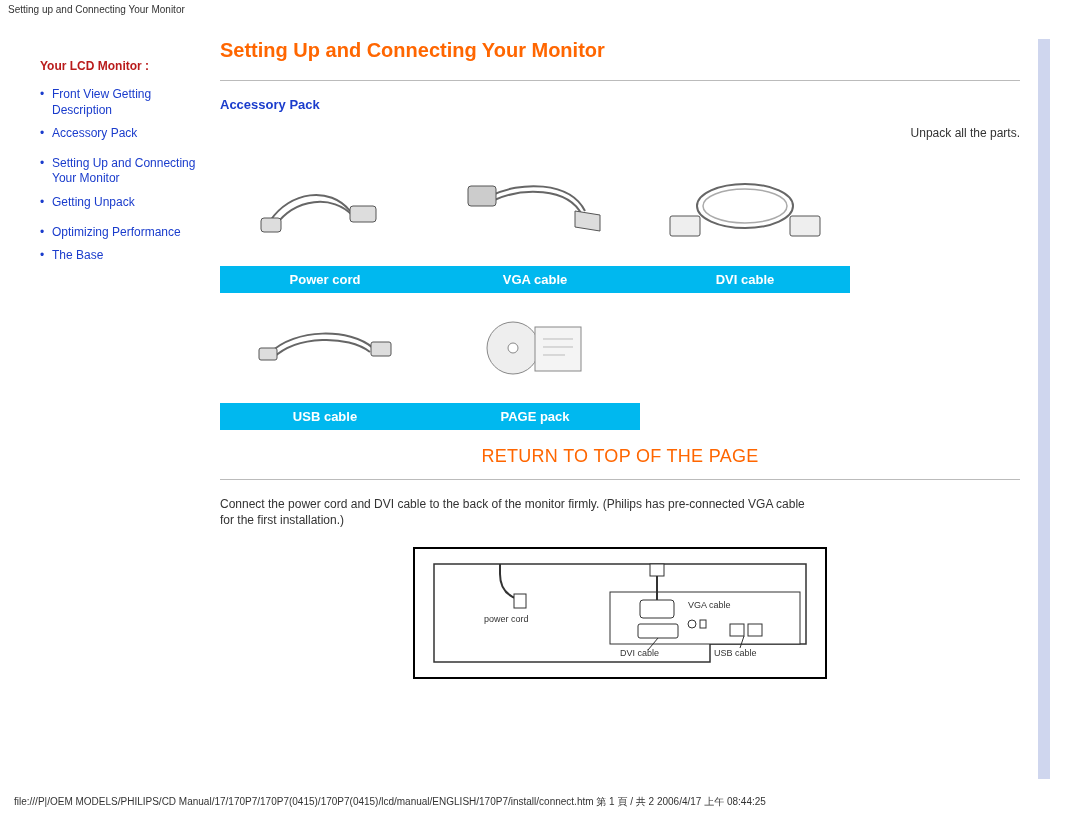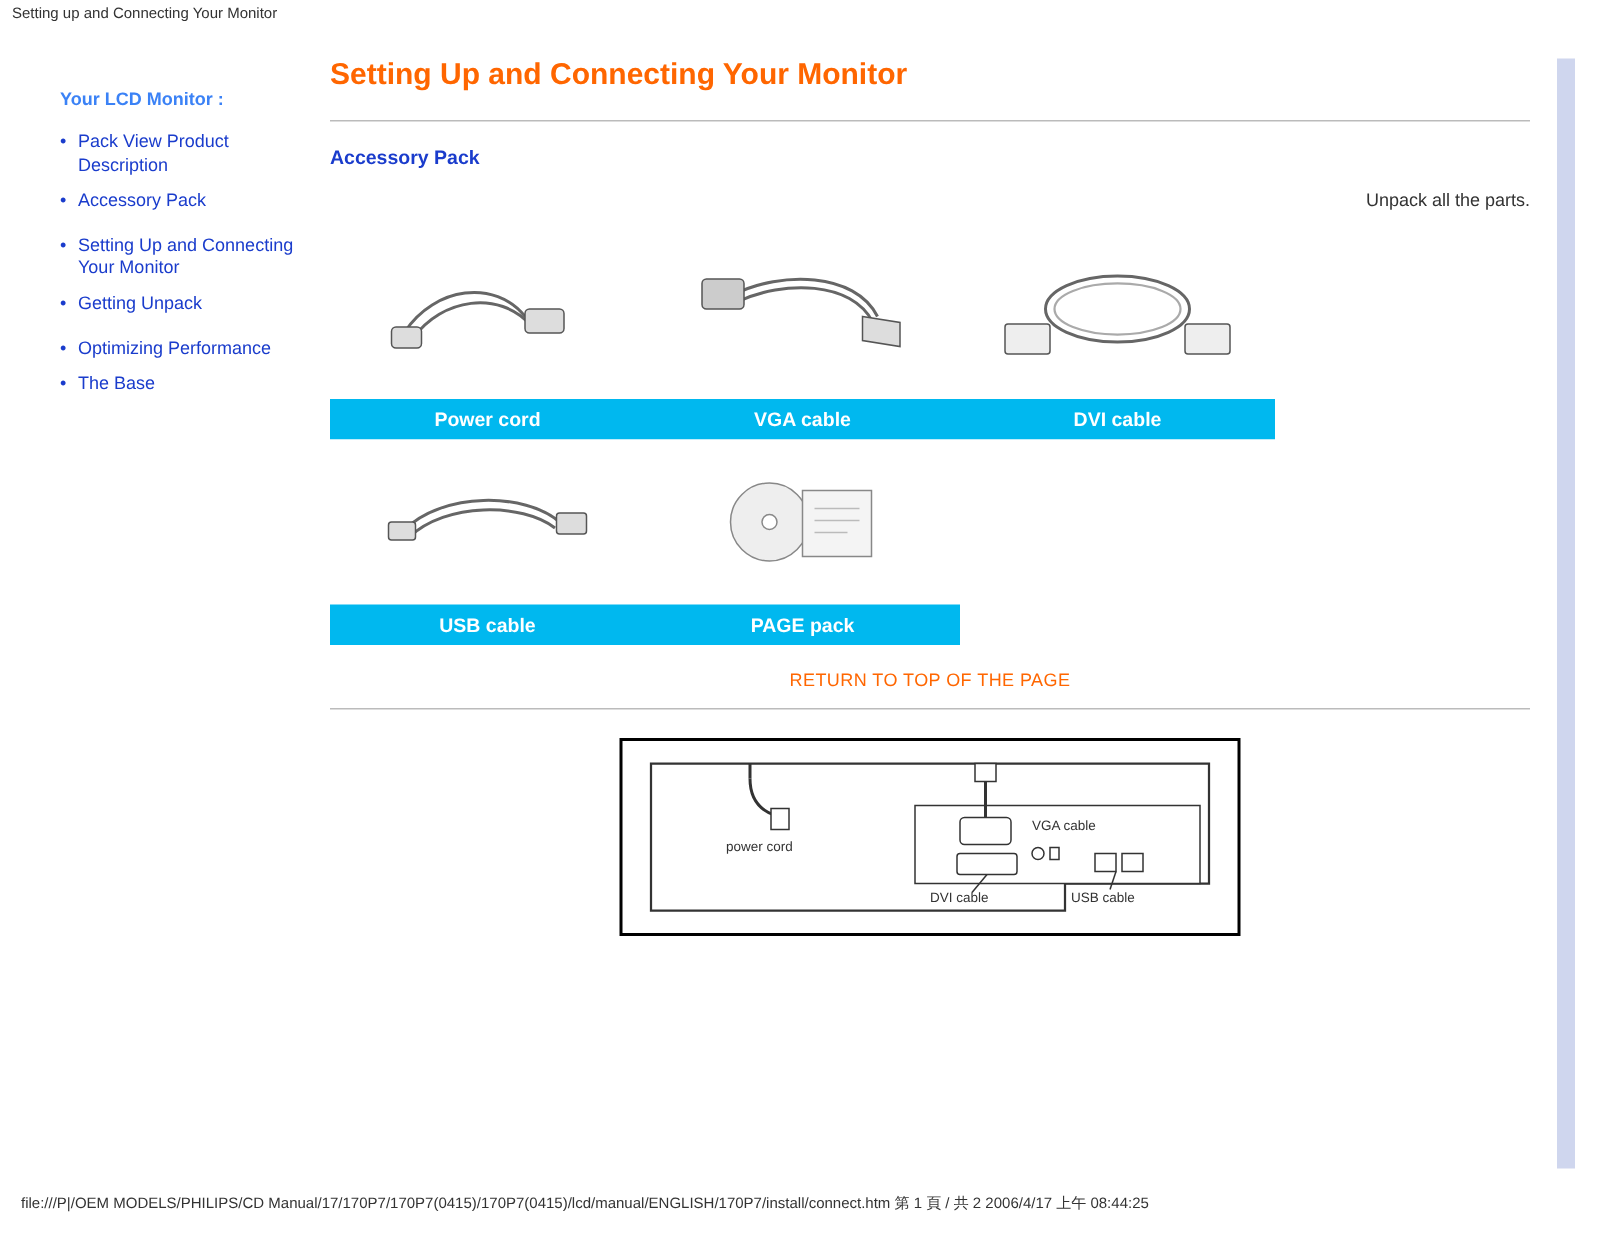--- a/index.html
+++ b/index.html
@@ -21,21 +21,21 @@
     align-items: flex-start;
     padding: 20px 30px 10px 40px;
   }
   .sidebar {
     width: 180px;
     padding-right: 10px;
     padding-top: 20px;
   }
   .sidebar-title {
     font-weight: bold;
-    color: #3b82f6;
+    color: #b91c1c;
     margin-bottom: 14px;
   }
   .sidebar ul {
     list-style: none;
     padding: 0;
     margin: 0;
   }
   .sidebar li {
     position: relative;
     padding-left: 12px;
@@ -103,21 +103,21 @@
     font-size: 13px;
     padding: 6px 4px;
   }
   .return-link-wrap {
     text-align: center;
     margin: 16px 0 12px 0;
   }
   .return-link {
     color: #ff6600;
     text-decoration: none;
-    font-size: 12px;
+    font-size: 18px;
     letter-spacing: 0.3px;
   }
   .connect-para {
     color: #333;
     line-height: 1.35;
     margin: 0 0 16px 0;
     max-width: 600px;
   }
   .diagram-wrap {
     text-align: center;
@@ -141,21 +141,21 @@
 </head>
 <body>
 
 <div class="header-path">Setting up and Connecting Your Monitor</div>
 
 <div class="outer">
 
   <nav class="sidebar">
     <div class="sidebar-title">Your LCD Monitor :</div>
     <ul>
-      <li><a href="#">Pack View Product Description</a></li>
+      <li><a href="#">Front View Getting Description</a></li>
       <li><a href="#">Accessory Pack</a></li>
       <div class="group-gap"></div>
       <li><a href="#">Setting Up and Connecting Your Monitor</a></li>
       <li><a href="#">Getting Unpack</a></li>
       <div class="group-gap"></div>
       <li><a href="#">Optimizing Performance</a></li>
       <li><a href="#">The Base</a></li>
     </ul>
   </nav>
 
@@ -228,20 +228,21 @@
     </tbody>
       </table>
 
     <div class="return-link-wrap">
       <a href="#" class="return-link">RETURN TO TOP OF THE PAGE</a>
     </div>
 
     <hr class="hr">
 
 
+    <p class="connect-para">Connect the power cord and DVI cable to the back of the monitor firmly. (Philips has pre-connected VGA cable for the first installation.)</p>
 
     <div class="diagram-wrap">
       <svg width="420" height="140" viewBox="0 0 420 140">
 
         <rect x="4" y="4" width="412" height="130" fill="#fff" stroke="#000" stroke-width="2"></rect>
 
         <path d="M24 20 L396 20 L396 100 L300 100 L300 118 L24 118 Z" fill="#fff" stroke="#333" stroke-width="1.5"></path>
 
         <rect x="200" y="48" width="190" height="52" fill="#fff" stroke="#333"></rect>
 

